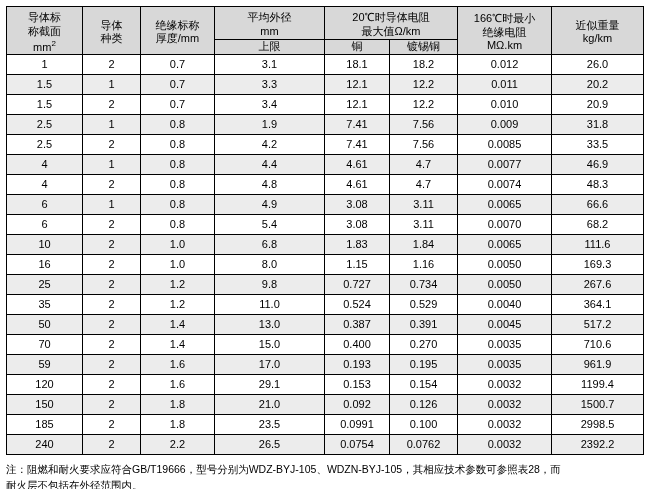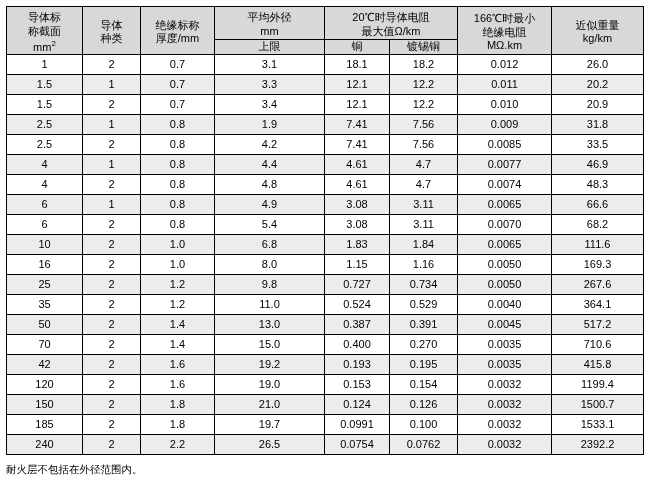--- a/index.html
+++ b/index.html
@@ -281,69 +281,70 @@
           <td>70</td>
           <td>2</td>
           <td>1.4</td>
           <td>15.0</td>
           <td>0.400</td>
           <td>0.270</td>
           <td>0.0035</td>
           <td>710.6</td>
         </tr>
         <tr class="alt">
-          <td>42</td>
+          <td>59</td>
           <td>2</td>
           <td>1.6</td>
-          <td>19.2</td>
+          <td>17.0</td>
           <td>0.193</td>
           <td>0.195</td>
           <td>0.0035</td>
-          <td>415.8</td>
+          <td>961.9</td>
         </tr>
         <tr>
           <td>120</td>
           <td>2</td>
           <td>1.6</td>
-          <td>19.0</td>
+          <td>29.1</td>
           <td>0.153</td>
           <td>0.154</td>
           <td>0.0032</td>
           <td>1199.4</td>
         </tr>
         <tr class="alt">
           <td>150</td>
           <td>2</td>
           <td>1.8</td>
           <td>21.0</td>
-          <td>0.124</td>
+          <td>0.092</td>
           <td>0.126</td>
           <td>0.0032</td>
           <td>1500.7</td>
         </tr>
         <tr>
           <td>185</td>
           <td>2</td>
           <td>1.8</td>
-          <td>19.7</td>
+          <td>23.5</td>
           <td>0.0991</td>
           <td>0.100</td>
           <td>0.0032</td>
-          <td>1533.1</td>
+          <td>2998.5</td>
         </tr>
         <tr class="alt">
           <td>240</td>
           <td>2</td>
           <td>2.2</td>
           <td>26.5</td>
           <td>0.0754</td>
           <td>0.0762</td>
           <td>0.0032</td>
           <td>2392.2</td>
         </tr>
       </tbody>
   </table>
 
   <div class="note">
+    <div>注：阻燃和耐火要求应符合GB/T19666，型号分别为WDZ-BYJ-105、WDZN-BYJ-105，其相应技术参数可参照表28，而</div>
     <div>耐火层不包括在外径范围内。</div>
   </div>
 
 </div>
 
 </body></html>

